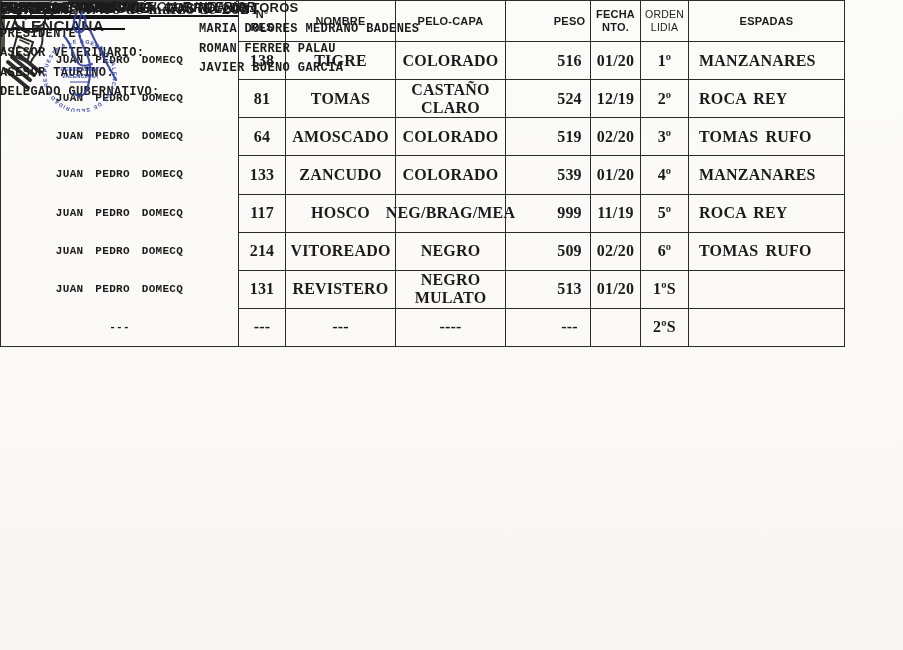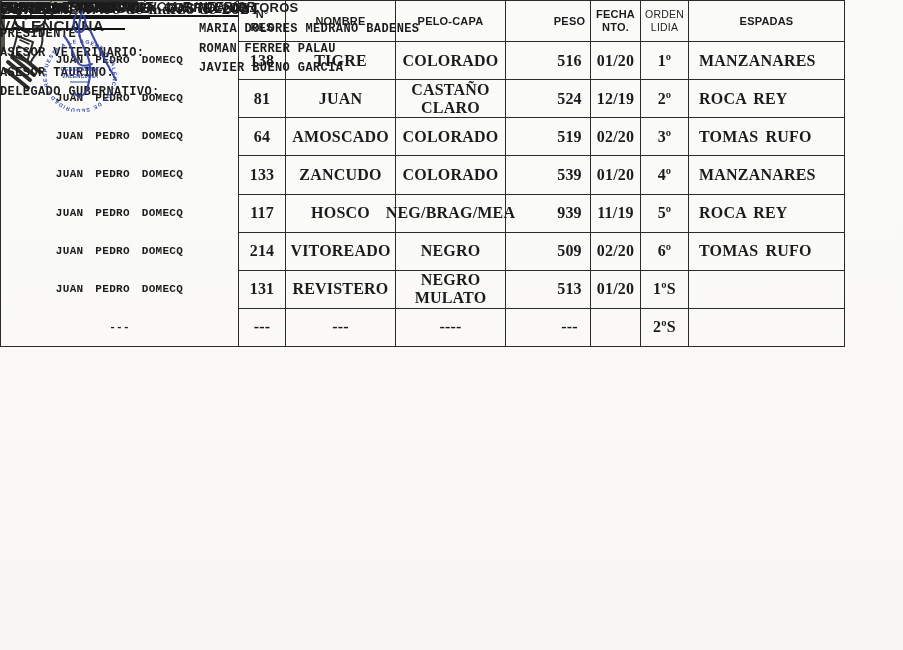--- a/index.html
+++ b/index.html
@@ -153,21 +153,21 @@
       <div class="gcell c-nom">TIGRE</div>
       <div class="gcell c-pelo">COLORADO</div>
       <div class="gcell c-peso">516</div>
       <div class="gcell c-fecha">01/20</div>
       <div class="gcell c-orden">1º</div>
       <div class="gcell c-esp">MANZANARES</div>
     </div>
 
     <div class="grow data">
       <div class="gcell c-num">81</div>
-      <div class="gcell c-nom">JUAN</div>
+      <div class="gcell c-nom">TOMAS</div>
       <div class="gcell c-pelo">CASTAÑO CLARO</div>
       <div class="gcell c-peso">524</div>
       <div class="gcell c-fecha">12/19</div>
       <div class="gcell c-orden">2º</div>
       <div class="gcell c-esp">ROCA REY</div>
     </div>
 
     <div class="grow data">
       <div class="gcell c-num">64</div>
       <div class="gcell c-nom">AMOSCADO</div>
@@ -185,21 +185,21 @@
       <div class="gcell c-peso">539</div>
       <div class="gcell c-fecha">01/20</div>
       <div class="gcell c-orden">4º</div>
       <div class="gcell c-esp">MANZANARES</div>
     </div>
 
     <div class="grow data">
       <div class="gcell c-num">117</div>
       <div class="gcell c-nom">HOSCO</div>
       <div class="gcell c-pelo">NEG/BRAG/MEA</div>
-      <div class="gcell c-peso">939</div>
+      <div class="gcell c-peso">999</div>
       <div class="gcell c-fecha">11/19</div>
       <div class="gcell c-orden">5º</div>
       <div class="gcell c-esp">ROCA REY</div>
     </div>
 
     <div class="grow data">
       <div class="gcell c-num">214</div>
       <div class="gcell c-nom">VITOREADO</div>
       <div class="gcell c-pelo">NEGRO</div>
       <div class="gcell c-peso">509</div>

